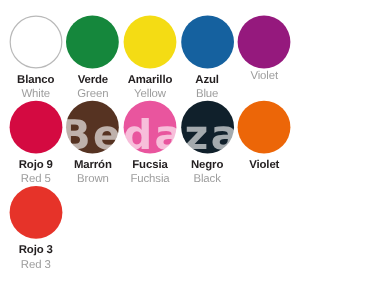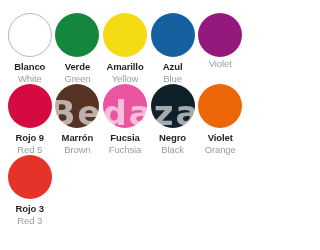--- a/index.html
+++ b/index.html
@@ -144,21 +144,20 @@
         <div class="swatch-label-en">Fuchsia</div>
       </div>
       <div class="swatch-cell">
         <div class="swatch-dot" style="background: rgb(16, 32, 43);"></div>
         <div class="swatch-label-es">Negro</div>
         <div class="swatch-label-en">Black</div>
       </div>
       <div class="swatch-cell">
         <div class="swatch-dot" style="background: rgb(236, 102, 8);"></div>
         <div class="swatch-label-es">Violet</div>
-        <div class="swatch-label-en">Orange</div>
       </div>
       <div class="swatch-cell">
         <div class="swatch-dot" style="background: rgb(230, 51, 41);"></div>
         <div class="swatch-label-es">Rojo 3</div>
         <div class="swatch-label-en">Red 3</div>
       </div>
     </div>
 
   <div id="watermark">Bedaza</div>
 

